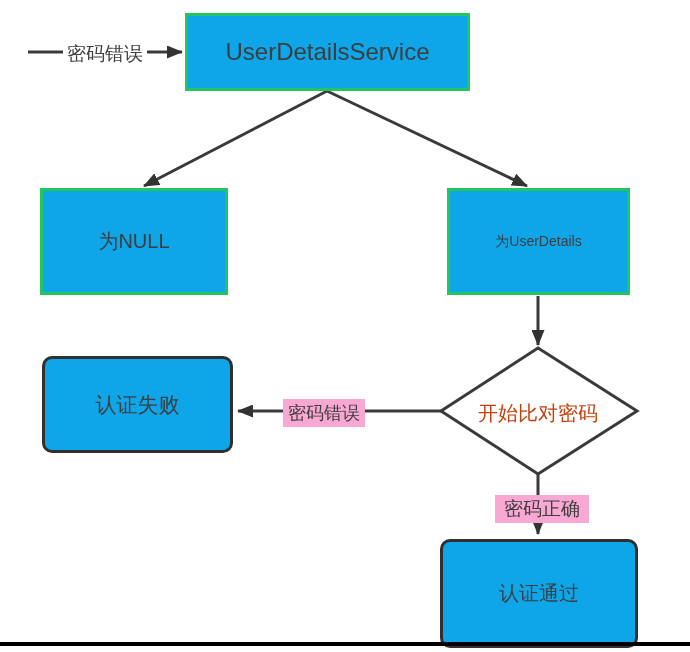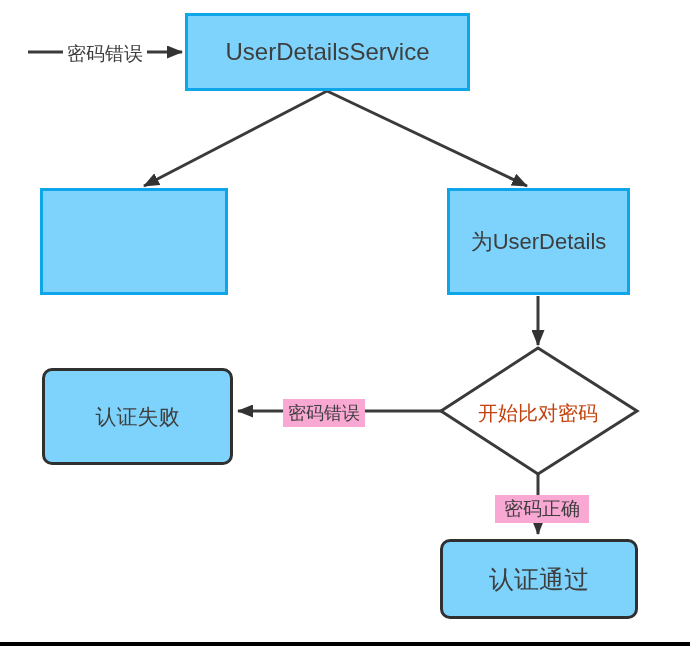--- a/index.html
+++ b/index.html
@@ -16,38 +16,38 @@
     overflow: hidden;
   }
   .arrows {
     position: absolute;
     left: 0; top: 0;
     width: 690px; height: 652px;
   }
   .box {
     position: absolute;
     box-sizing: border-box;
-    background: #7dd3fc;
-    border: 3px solid #0ea5e9;
+    background: #0ea5e9;
+    border: 3px solid #22c55e;
     display: flex;
     flex-direction: column;
     align-items: center;
     justify-content: center;
     text-align: center;
     color: #3e3e3e;
   }
   .rounded {
     border-radius: 10px;
     border-color: #303030;
   }
   .node-service   { left: 185px; top: 13px;  width: 285px; height: 78px;  font-size: 24px; }
   .node-null      { left: 40px;  top: 188px; width: 188px; height: 107px; font-size: 20px; line-height: 27px; }
-  .node-ud        { left: 447px; top: 188px; width: 183px; height: 107px; font-size: 22px; }
-  .node-fail      { left: 42px;  top: 368px; width: 191px; height: 97px;  font-size: 21px; justify-content: center; }
-  .node-pass      { left: 440px; top: 539px; width: 198px; height: 80px;  font-size: 25px; }
+  .node-ud        { left: 447px; top: 188px; width: 183px; height: 107px; font-size: 14px; }
+  .node-fail      { left: 42px;  top: 356px; width: 191px; height: 97px;  font-size: 21px; justify-content: center; }
+  .node-pass      { left: 440px; top: 539px; width: 198px; height: 109px;  font-size: 20px; }
   .diamond-label {
     position: absolute;
     left: 448px; top: 400px;
     width: 180px;
     text-align: center;
     font-size: 20px;
     color: #c2410c;
   }
   .edge-label {
     position: absolute;
@@ -93,20 +93,21 @@
     <line x1="441" y1="411" x2="238" y2="411" stroke="#3a3a3a" stroke-width="3" marker-end="url(#ah)"></line>
 
     <line x1="538" y1="474" x2="538" y2="534" stroke="#3a3a3a" stroke-width="3" marker-end="url(#ah)"></line>
   </svg>
 
   <div class="box node-service">
     <span>UserDetailsService</span>
   </div>
 
   <div class="box node-null">
+    <span>为NULL</span>
   </div>
 
   <div class="box node-ud">
     <span>为UserDetails</span>
   </div>
 
   <div class="box rounded node-fail">
     <span>认证失败</span>
   </div>
 

